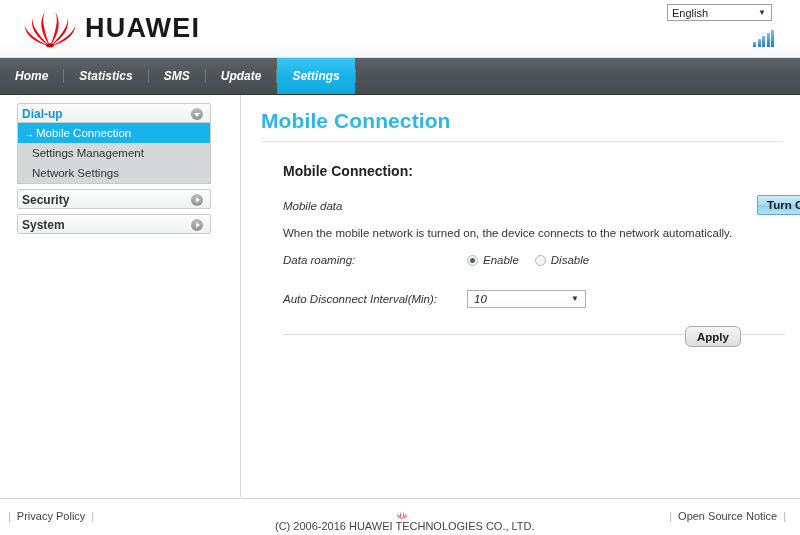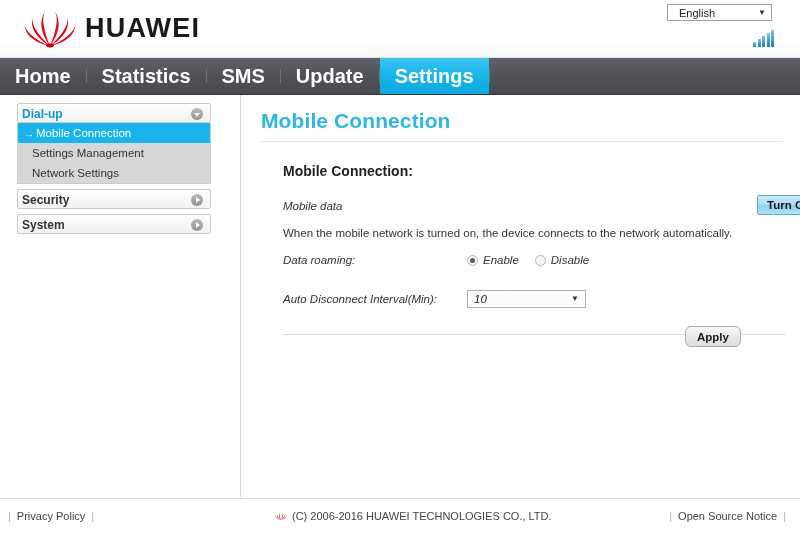--- a/index.html
+++ b/index.html
@@ -53,21 +53,21 @@
     top: 4px;
     width: 105px;
     height: 17px;
     border: 1px solid #a0a0a0;
     background: #ffffff;
     font-size: 11px;
     color: #222;
     box-sizing: border-box;
     display: flex;
     align-items: center;
-    padding-left: 11px;
+    padding-left: 4px;
     cursor: pointer;
   }
   #lang-select .lang-caret {
     position: absolute;
     right: 5px;
     font-size: 8px;
     color: #333;
     line-height: 1;
   }
   #signal {
@@ -92,25 +92,26 @@
     border-bottom: 1px solid #2f3335;
     display: flex;
     align-items: stretch;
     box-sizing: border-box;
   }
   .nav-item {
     display: flex;
     align-items: center;
     padding: 16px 15px;
     color: #ffffff;
-    font-size: 20px;
+    font-size: 12px;
     font-weight: bold;
     cursor: pointer;
     user-select: none;
     white-space: nowrap;
+    font-style: italic;
   }
   .nav-item.active {
     background: linear-gradient(to bottom, #3cc5f0 0%, #18b4e9 50%, #0fa9e0 100%);
     color: #ffffff;
   }
   .nav-sep {
     width: 1px;
     background: #6f7578;
     margin: 11px 0;
     flex: none;
@@ -363,20 +364,21 @@
     position: absolute;
     left: 8px; top: 11px;
     display: flex;
     align-items: center;
   }
   #footer-center {
     position: absolute;
     left: 275px; top: 11px;
     display: flex;
     align-items: center;
+    flex-direction: column;
   }
   #footer-right {
     position: absolute;
     right: 8px; top: 11px;
     display: flex;
     align-items: center;
   }
   .pipe { color: #b5b7b8; margin: 0 6px; }
   .footer-link { cursor: pointer; color: #444444; }
   #footer-mark { width: 12px; height: 10px; margin-right: 5px; flex: none; }

